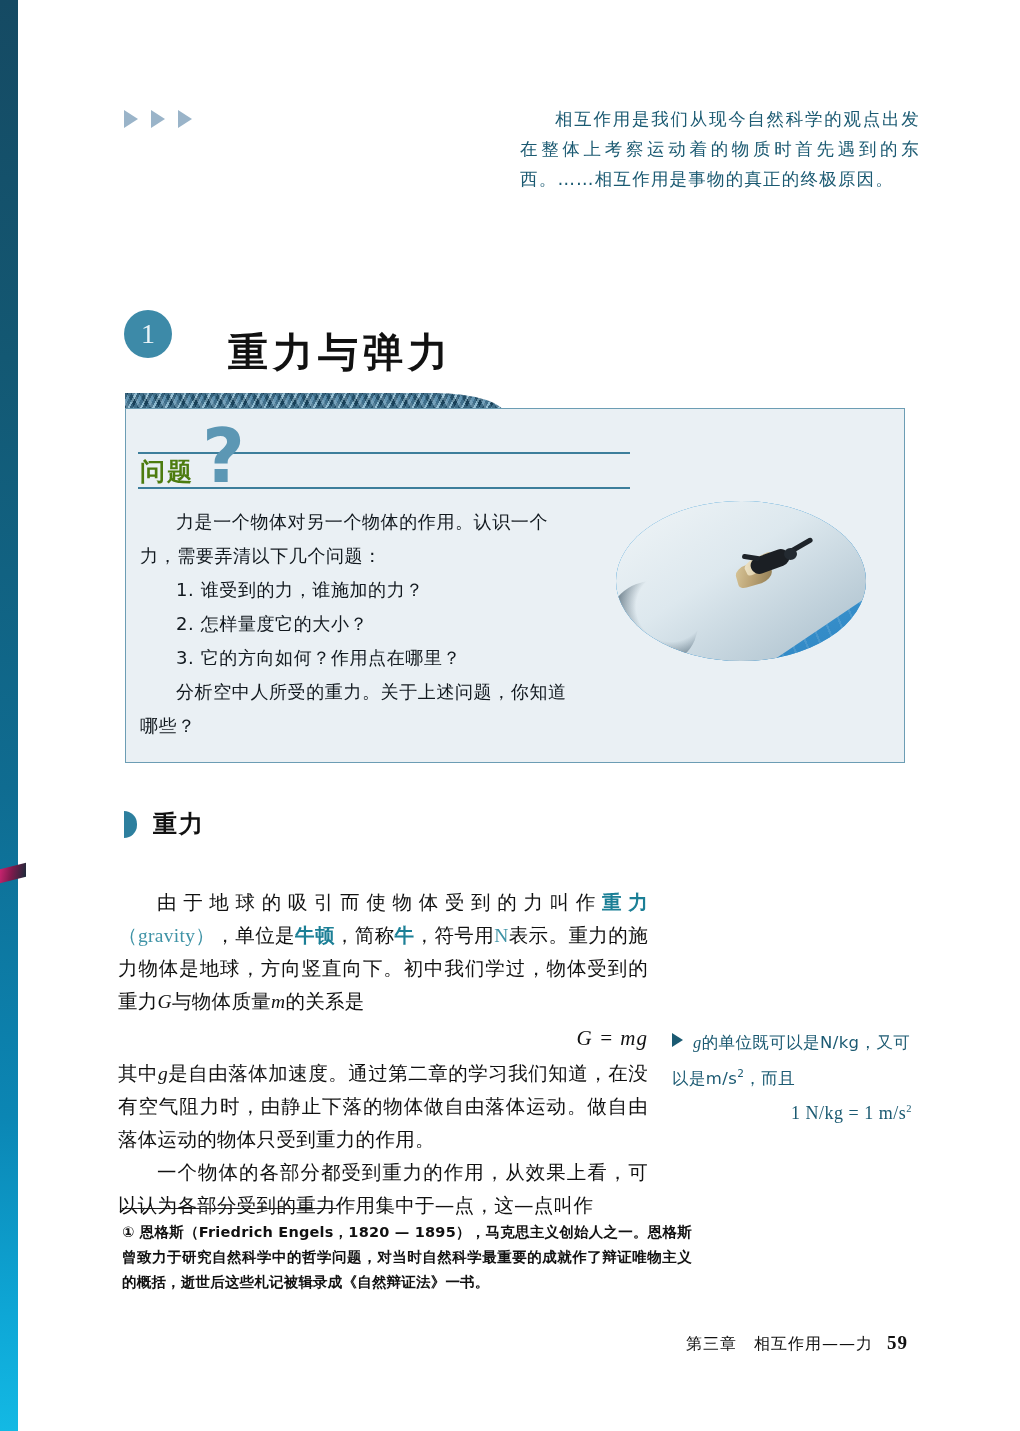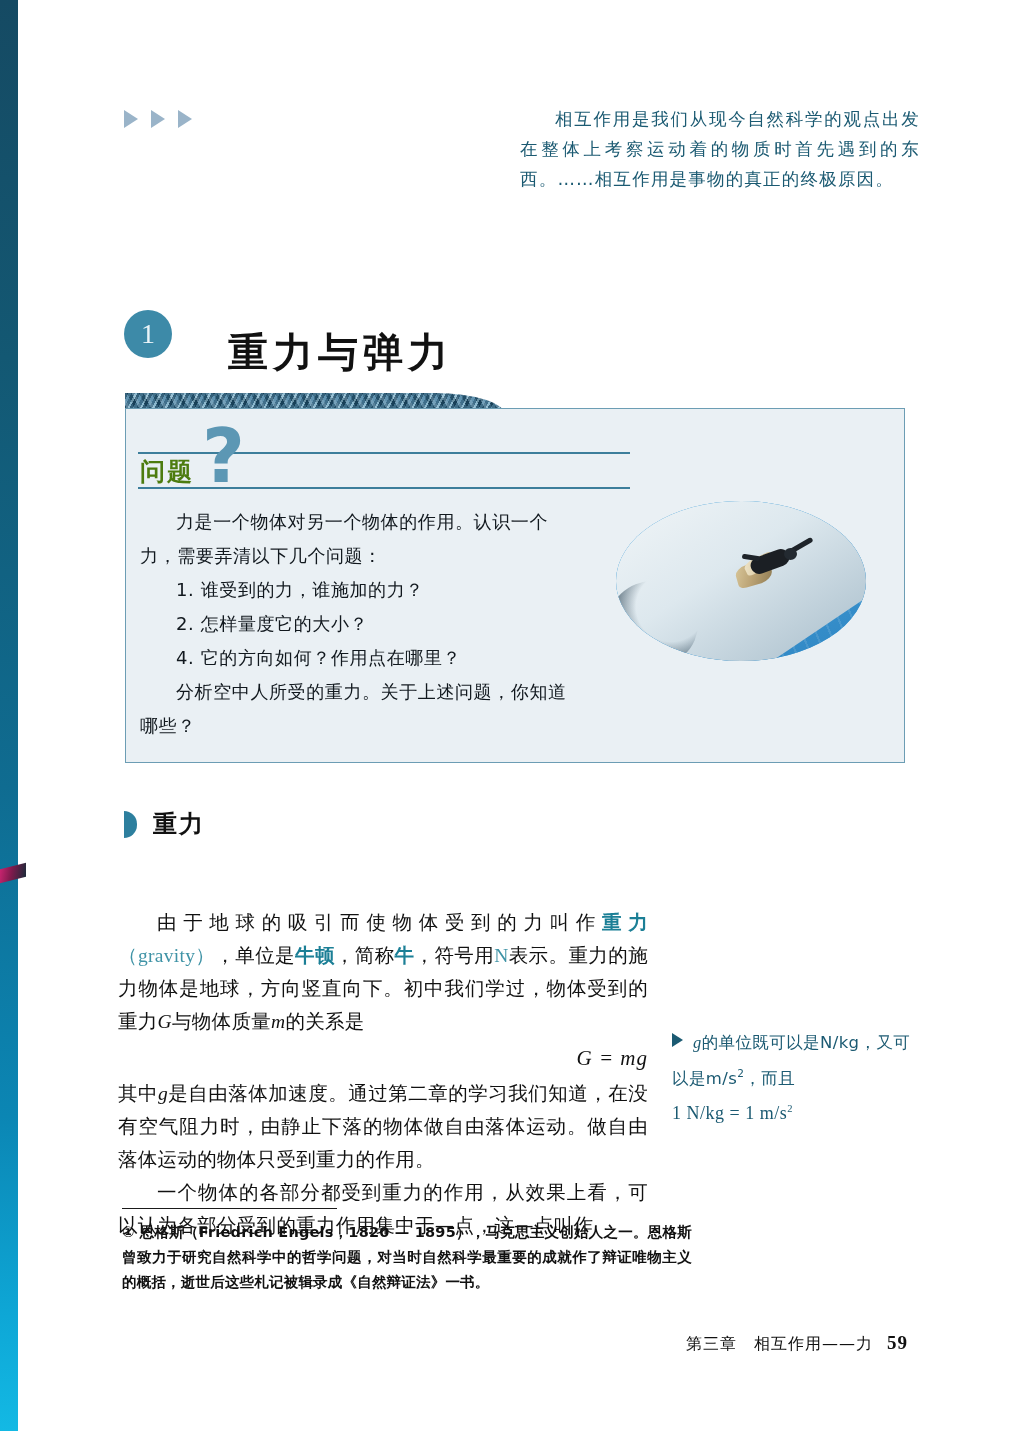--- a/index.html
+++ b/index.html
@@ -301,21 +301,21 @@
     font-family: "DejaVu Sans", sans-serif;
     font-weight: bold;
     font-size: 24px;
     letter-spacing: 2px;
     color: #111;
   }
 
   
   .col-main {
     position: absolute;
-    left: 118px; top: 906px;
+    left: 118px; top: 886px;
     width: 530px;
     font-family: "DejaVu Sans", sans-serif;
     font-size: 19.5px;
     line-height: 33px;
     color: #111;
     letter-spacing: 0.3px;
     text-align: justify;
   }
   .col-main p { margin: 0; }
   .col-main p.ind { text-indent: 2em; }
@@ -356,21 +356,21 @@
     display: inline-block;
     width: 0; height: 0;
     border-top: 7px solid transparent;
     border-bottom: 7px solid transparent;
     border-left: 11px solid #1b5a72;
     margin-right: 10px;
     vertical-align: 1px;
   }
   .margin-note .mn-eq {
     display: block;
-    text-align: left;
+    text-align: right;
     font-family: "Liberation Serif", serif;
     font-size: 18px;
     letter-spacing: 0.5px;
   }
   sup.sm { font-size: 10.5px; vertical-align: super; }
 
   
   .fn-rule {
     position: absolute;
     left: 122px; top: 1208px;
@@ -440,21 +440,21 @@
       <div class="qrule r1"></div>
       <div class="qrule r2"></div>
       <div class="qmark">?</div>
       <div class="qlabel">问题</div>
     </div>
 
     <div class="qbody">
       <p class="ind">力是一个物体对另一个物体的作用。认识一个力，需要弄清以下几个问题：</p>
       <p class="item">1. 谁受到的力，谁施加的力？</p>
       <p class="item">2. 怎样量度它的大小？</p>
-      <p class="item">4. 它的方向如何？作用点在哪里？</p>
+      <p class="item">3. 它的方向如何？作用点在哪里？</p>
       <p class="ind">分析空中人所受的重力。关于上述问题，你知道哪些？</p>
     </div>
 
     <div class="qphoto">
       <div class="sky"></div>
       <div class="slope"></div>
       <div class="slope-edge"></div>
       <div class="rim-dark"></div>
       <div class="jumper">
         <div class="j-ski"></div>

